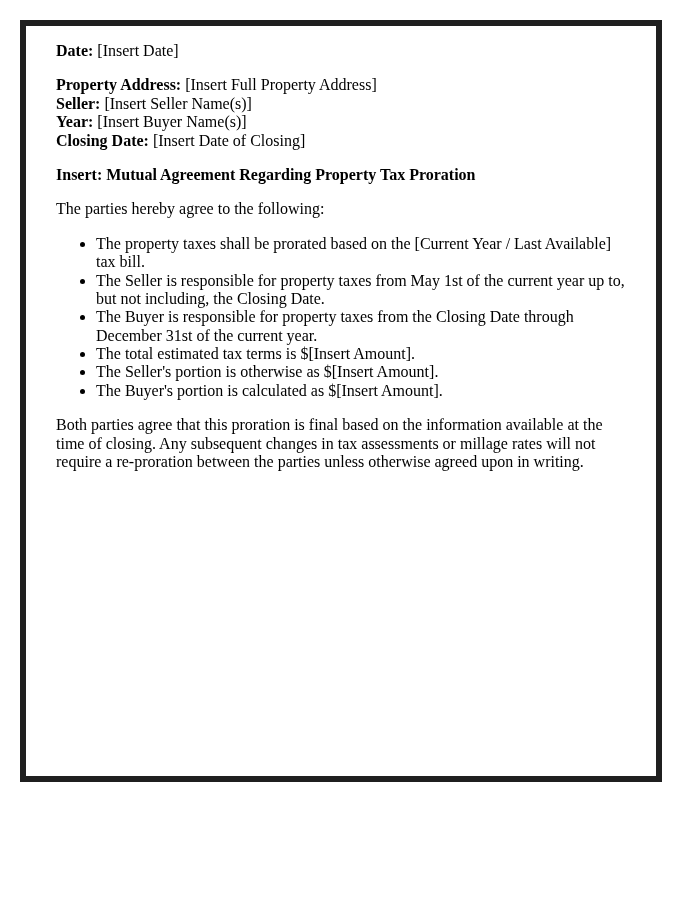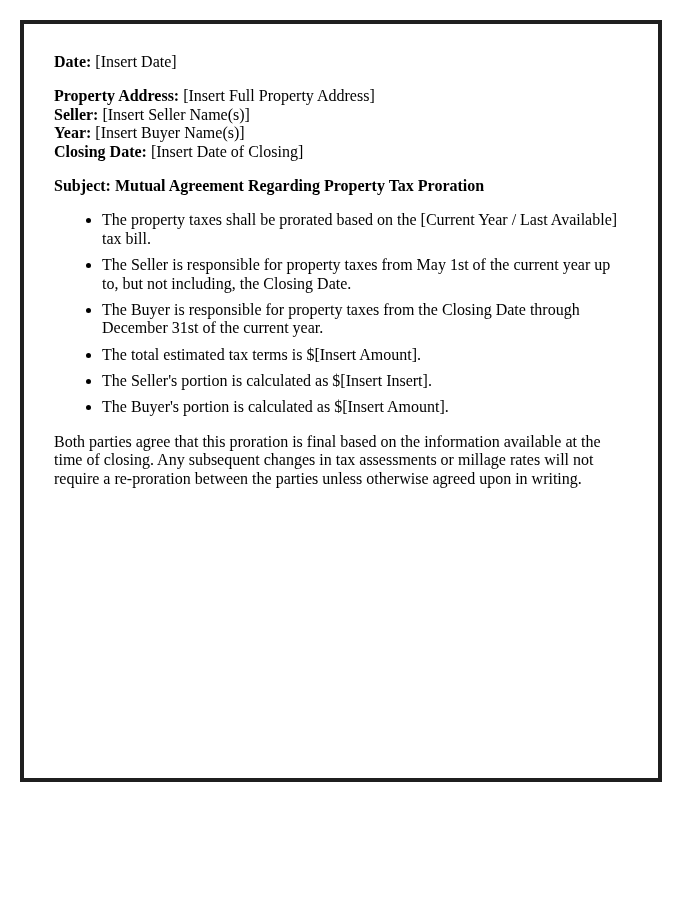--- a/index.html
+++ b/index.html
@@ -16,41 +16,41 @@
     background: #ffffff;
     overflow: hidden;
   }
   .doc {
     position: absolute;
     left: 20px;
     top: 20px;
     width: 642px;
     height: 762px;
     box-sizing: border-box;
-    border: 4px solid #f9a8d4;
-    padding: 29px 30px;
+    border: 6px solid #f9a8d4;
+    padding: 16px 30px;
     background: #ffffff;
     color: #000000;
     font-family: "Liberation Serif", "DejaVu Serif", serif;
     font-size: 16px;
     line-height: 1.15;
   }
   .doc p {
     margin: 16px 0;
   }
   .doc > :first-child {
     margin-top: 0;
   }
   .doc ul {
     margin: 16px 0;
     padding-left: 40px;
     list-style-type: disc;
   }
   .doc li {
-    margin: 8px;
+    margin: 0;
     padding: 0;
   }
   strong, .bold {
     font-weight: bold;
   }
 </style>
 </head>
 <body style="background: rgb(255, 255, 255);">
 
 <div class="page">
@@ -58,30 +58,31 @@
 
     <p><strong>Date:</strong> <span>[Insert Date]</span></p>
 
     <p>
       <strong>Property Address:</strong> <span>[Insert Full Property Address]</span><br>
       <strong>Seller:</strong> <span>[Insert Seller Name(s)]</span><br>
       <strong>Year:</strong> <span>[Insert Buyer Name(s)]</span><br>
       <strong>Closing Date:</strong> <span>[Insert Date of Closing]</span>
     </p>
 
-    <p><strong>Subject: Mutual Agreement Regarding Property Tax Proration</strong></p>
+    <p><strong>Insert: Mutual Agreement Regarding Property Tax Proration</strong></p>
 
 
+    <p>The parties hereby agree to the following:</p>
 
     <ul>
       <li>The property taxes shall be prorated based on the [Current Year / Last Available] tax bill.</li>
       <li>The Seller is responsible for property taxes from May 1st of the current year up to, but not including, the Closing Date.</li>
       <li>The Buyer is responsible for property taxes from the Closing Date through December 31st of the current year.</li>
       <li>The total estimated tax terms is $[Insert Amount].</li>
-      <li>The Seller's portion is calculated as $[Insert Insert].</li>
+      <li>The Seller's portion is otherwise as $[Insert Amount].</li>
       <li>The Buyer's portion is calculated as $[Insert Amount].</li>
     </ul>
 
     <p>Both parties agree that this proration is final based on the information available at the time of closing. Any subsequent changes in tax assessments or millage rates will not require a re-proration between the parties unless otherwise agreed upon in writing.</p>
 
 
 
 
   </div>
 </div>

